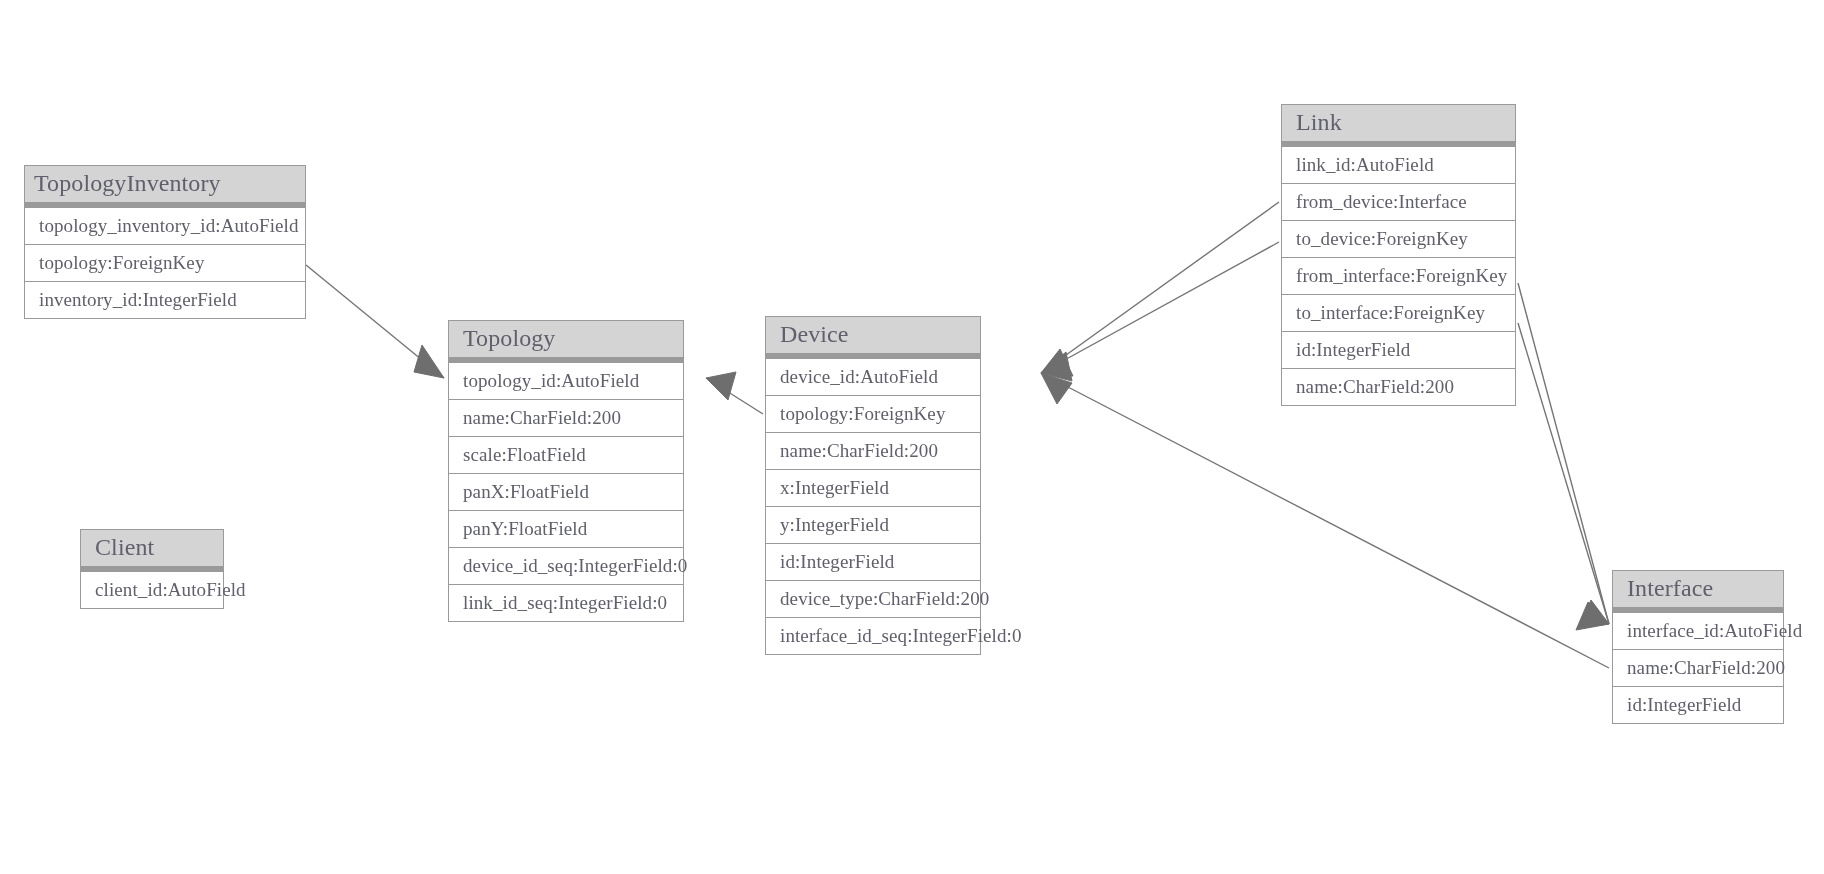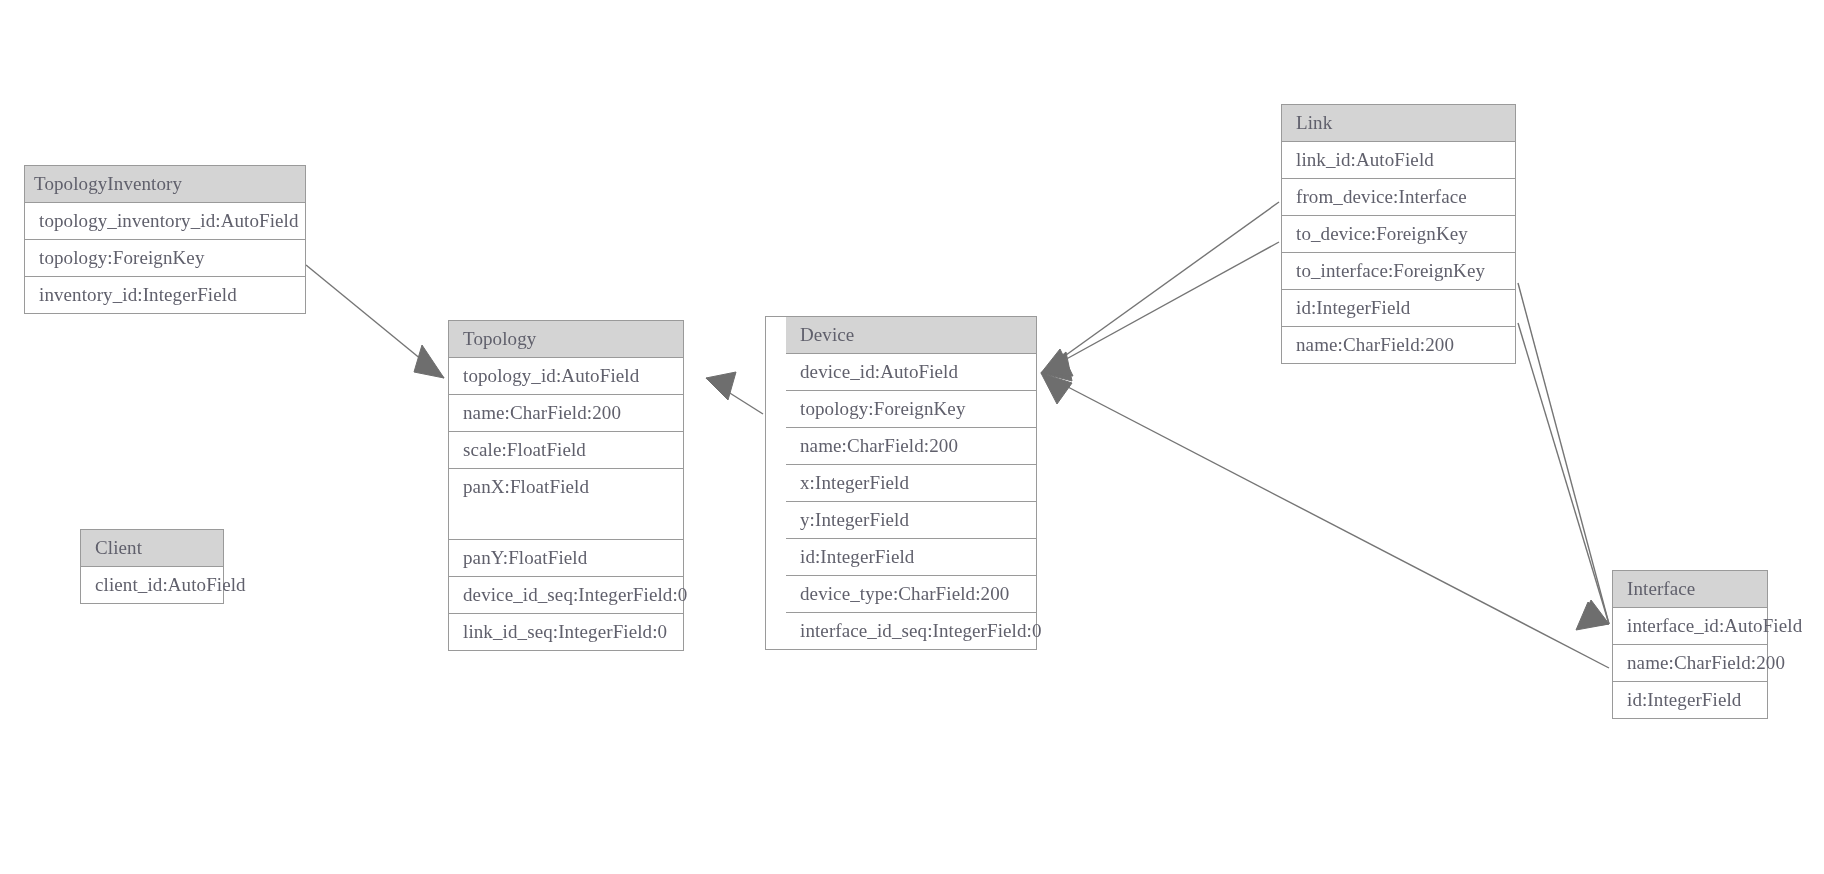--- a/index.html
+++ b/index.html
@@ -30,23 +30,23 @@
   .entity {
     position: absolute;
     box-sizing: border-box;
     border: 1px solid #9a9a9a;
     background: #ffffff;
     z-index: 2;
   }
   .entity-header {
     box-sizing: border-box;
     background: #d4d4d4;
-    border-bottom: 1px solid #f97316;
+    border-bottom: 6px solid #f97316;
     color: #60606c;
-    font-size: 19px;
+    font-size: 24px;
     line-height: 19px;
     padding: 8px 0 9px 14px;
     white-space: nowrap;
     letter-spacing: 0.1px;
   }
   .entity-fields {
     display: block;
   }
   .field-row {
     box-sizing: border-box;
@@ -114,50 +114,51 @@
           <div class="field-row" style="color: rgb(96, 96, 108); border-top-color: rgb(154, 154, 154);">client_id:AutoField</div>
         </div>
       </div>
       <div class="entity" style="left: 448px; top: 320px; width: 236px; border-color: rgb(154, 154, 154);">
         <div class="entity-header" style="background: rgb(212, 212, 212); color: rgb(96, 96, 108); border-bottom-color: rgb(154, 154, 154);">Topology</div>
         <div class="entity-fields">
           <div class="field-row" style="color: rgb(96, 96, 108); border-top-color: rgb(154, 154, 154);">topology_id:AutoField</div>
           <div class="field-row" style="color: rgb(96, 96, 108); border-top-color: rgb(154, 154, 154);">name:CharField:200</div>
           <div class="field-row" style="color: rgb(96, 96, 108); border-top-color: rgb(154, 154, 154);">scale:FloatField</div>
           <div class="field-row" style="color: rgb(96, 96, 108); border-top-color: rgb(154, 154, 154);">panX:FloatField</div>
-          <div class="field-row" style="color: rgb(96, 96, 108); border-top-color: rgb(154, 154, 154); margin-top: 34px;">panY:FloatField</div>
+          <div class="field-row" style="color: rgb(96, 96, 108); border-top-color: rgb(154, 154, 154);">panY:FloatField</div>
           <div class="field-row" style="color: rgb(96, 96, 108); border-top-color: rgb(154, 154, 154);">device_id_seq:IntegerField:0</div>
           <div class="field-row" style="color: rgb(96, 96, 108); border-top-color: rgb(154, 154, 154);">link_id_seq:IntegerField:0</div>
         </div>
       </div>
-      <div class="entity" style="left: 765px; top: 316px; width: 272px; border-color: rgb(154, 154, 154); padding-left: 20px;">
+      <div class="entity" style="left: 765px; top: 316px; width: 216px; border-color: rgb(154, 154, 154);">
         <div class="entity-header" style="background: rgb(212, 212, 212); color: rgb(96, 96, 108); border-bottom-color: rgb(154, 154, 154);">Device</div>
         <div class="entity-fields">
           <div class="field-row" style="color: rgb(96, 96, 108); border-top-color: rgb(154, 154, 154);">device_id:AutoField</div>
           <div class="field-row" style="color: rgb(96, 96, 108); border-top-color: rgb(154, 154, 154);">topology:ForeignKey</div>
           <div class="field-row" style="color: rgb(96, 96, 108); border-top-color: rgb(154, 154, 154);">name:CharField:200</div>
           <div class="field-row" style="color: rgb(96, 96, 108); border-top-color: rgb(154, 154, 154);">x:IntegerField</div>
           <div class="field-row" style="color: rgb(96, 96, 108); border-top-color: rgb(154, 154, 154);">y:IntegerField</div>
           <div class="field-row" style="color: rgb(96, 96, 108); border-top-color: rgb(154, 154, 154);">id:IntegerField</div>
           <div class="field-row" style="color: rgb(96, 96, 108); border-top-color: rgb(154, 154, 154);">device_type:CharField:200</div>
           <div class="field-row" style="color: rgb(96, 96, 108); border-top-color: rgb(154, 154, 154);">interface_id_seq:IntegerField:0</div>
         </div>
       </div>
       <div class="entity" style="left: 1281px; top: 104px; width: 235px; border-color: rgb(154, 154, 154);">
         <div class="entity-header" style="background: rgb(212, 212, 212); color: rgb(96, 96, 108); border-bottom-color: rgb(154, 154, 154);">Link</div>
         <div class="entity-fields">
           <div class="field-row" style="color: rgb(96, 96, 108); border-top-color: rgb(154, 154, 154);">link_id:AutoField</div>
           <div class="field-row" style="color: rgb(96, 96, 108); border-top-color: rgb(154, 154, 154);">from_device:Interface</div>
           <div class="field-row" style="color: rgb(96, 96, 108); border-top-color: rgb(154, 154, 154);">to_device:ForeignKey</div>
+          <div class="field-row" style="color: rgb(96, 96, 108); border-top-color: rgb(154, 154, 154);">from_interface:ForeignKey</div>
           <div class="field-row" style="color: rgb(96, 96, 108); border-top-color: rgb(154, 154, 154);">to_interface:ForeignKey</div>
           <div class="field-row" style="color: rgb(96, 96, 108); border-top-color: rgb(154, 154, 154);">id:IntegerField</div>
           <div class="field-row" style="color: rgb(96, 96, 108); border-top-color: rgb(154, 154, 154);">name:CharField:200</div>
         </div>
       </div>
-      <div class="entity" style="left: 1612px; top: 570px; width: 156px; border-color: rgb(154, 154, 154);">
+      <div class="entity" style="left: 1612px; top: 570px; width: 172px; border-color: rgb(154, 154, 154);">
         <div class="entity-header" style="background: rgb(212, 212, 212); color: rgb(96, 96, 108); border-bottom-color: rgb(154, 154, 154);">Interface</div>
         <div class="entity-fields">
           <div class="field-row" style="color: rgb(96, 96, 108); border-top-color: rgb(154, 154, 154);">interface_id:AutoField</div>
           <div class="field-row" style="color: rgb(96, 96, 108); border-top-color: rgb(154, 154, 154);">name:CharField:200</div>
           <div class="field-row" style="color: rgb(96, 96, 108); border-top-color: rgb(154, 154, 154);">id:IntegerField</div>
         </div>
       </div>
     </div>
 
 </div>

